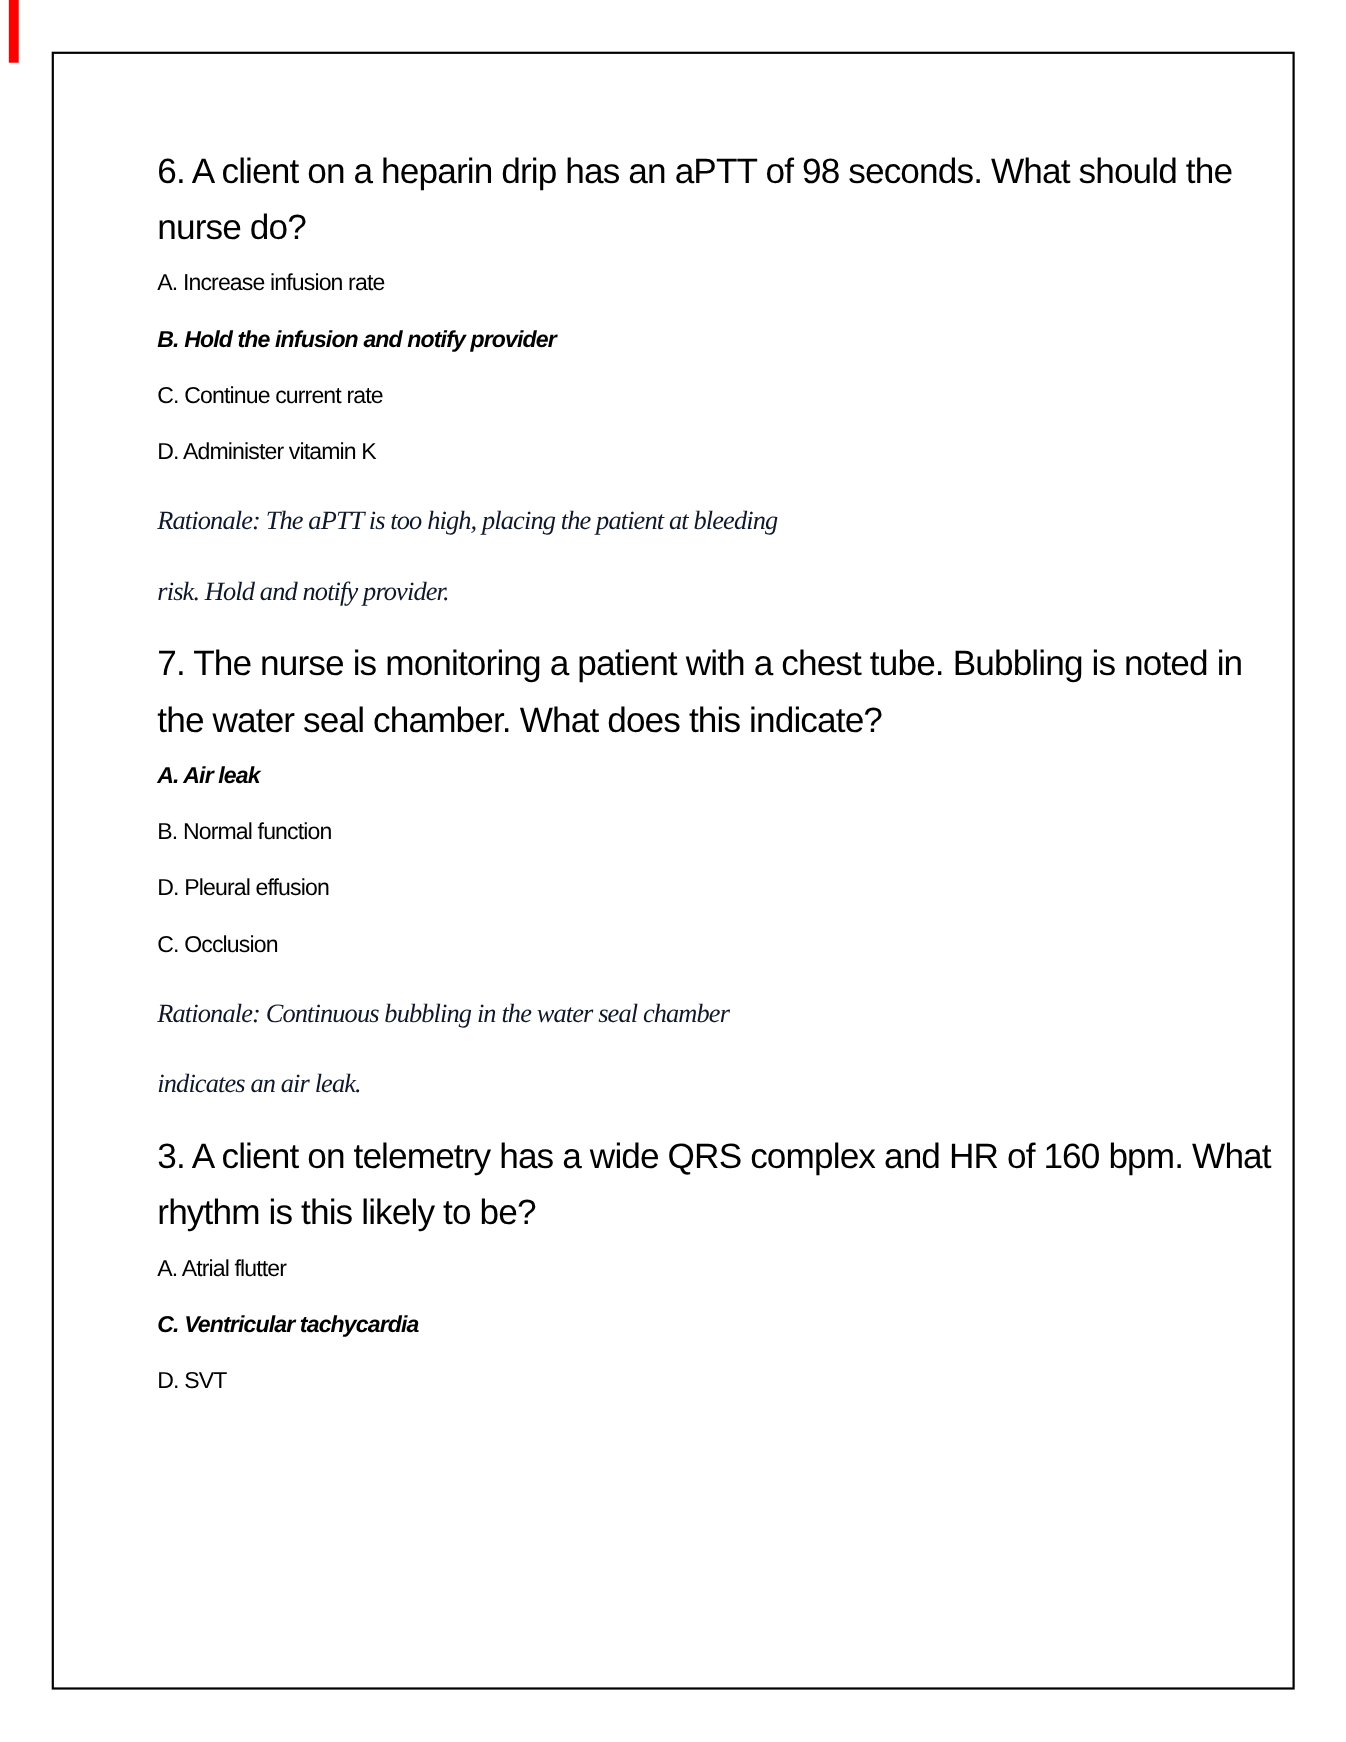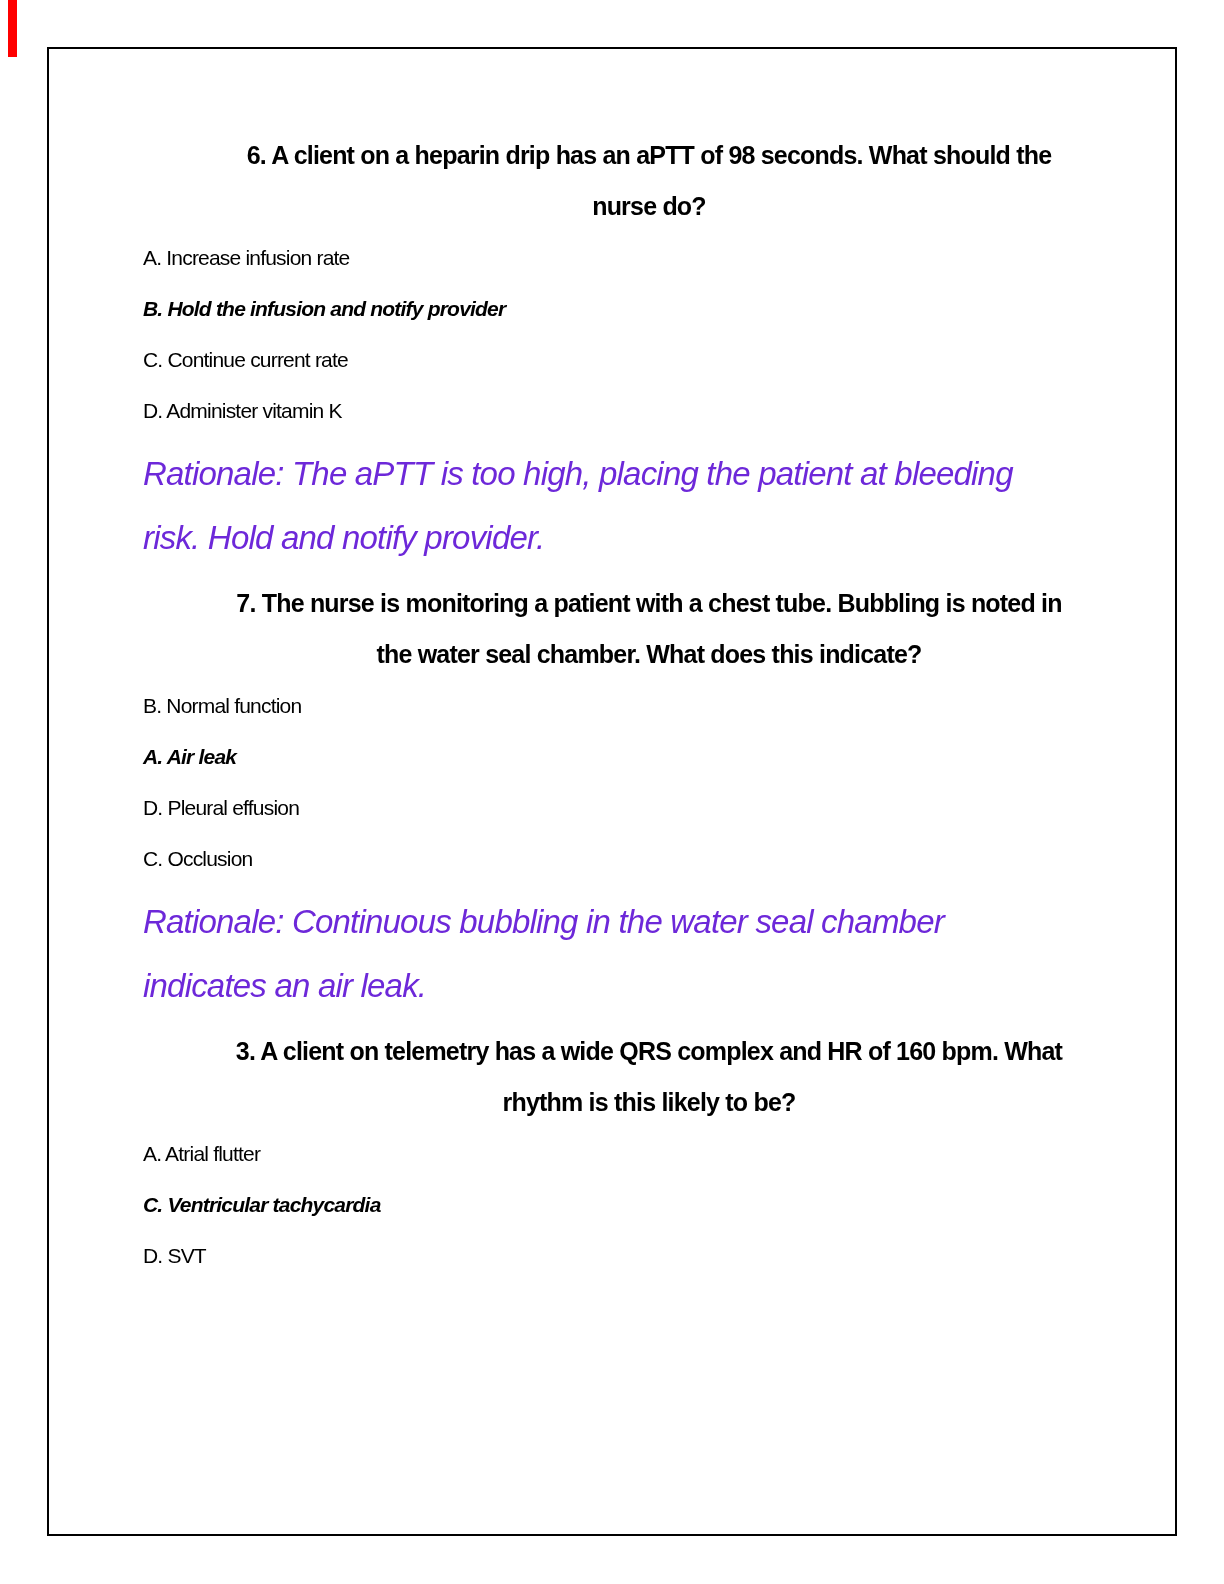--- a/index.html
+++ b/index.html
@@ -36,45 +36,45 @@
   }
   .content {
     position: absolute;
     left: 143px;
     top: 130px;
     width: 1012px;
   }
   .question-block { margin: 0; }
   .question-block + .question-block { margin-top: 8px; }
   .q-title {
-    font-weight: 700;
-    font-size: 25px;
+    font-weight: 400;
+    font-size: 32px;
     line-height: 51px;
     letter-spacing: -0.8px;
     white-space: pre;
-    text-align: center;
   }
   .option {
     font-weight: 400;
     font-size: 21px;
     line-height: 51px;
     letter-spacing: -0.8px;
     white-space: pre;
   }
   .option.bold { font-weight: 700; font-style: italic; }
   .rationale {
-    color: #6d28d9;
+    color: #0f172a;
     font-style: italic;
     font-weight: 400;
-    font-size: 33px;
+    font-size: 24px;
     line-height: 64px;
     letter-spacing: -0.8px;
     white-space: pre;
     margin-top: 6px;
     margin-bottom: 4px;
+    font-family: Liberation Serif, serif;
   }
 </style>
 </head>
 <body>
 
 <div class="page">
 
   <div class="red-mark"></div>
 
   <div class="page-border"></div>
@@ -88,22 +88,22 @@
       <div class="option bold">B. Hold the infusion and notify provider</div>
       <div class="option">C. Continue current rate</div>
       <div class="option">D. Administer vitamin K</div>
       <div class="rationale">Rationale: The aPTT is too high, placing the patient at bleeding
 risk. Hold and notify provider.</div>
     </section>
 
     <section class="question-block">
       <div class="q-title">7. The nurse is monitoring a patient with a chest tube. Bubbling is noted in
 the water seal chamber. What does this indicate?</div>
+      <div class="option bold">A. Air leak</div>
       <div class="option">B. Normal function</div>
-      <div class="option bold">A. Air leak</div>
       <div class="option">D. Pleural effusion</div>
       <div class="option">C. Occlusion</div>
       <div class="rationale">Rationale: Continuous bubbling in the water seal chamber
 indicates an air leak.</div>
     </section>
 
     <section class="question-block">
       <div class="q-title">3. A client on telemetry has a wide QRS complex and HR of 160 bpm. What
 rhythm is this likely to be?</div>
       <div class="option">A. Atrial flutter</div>

